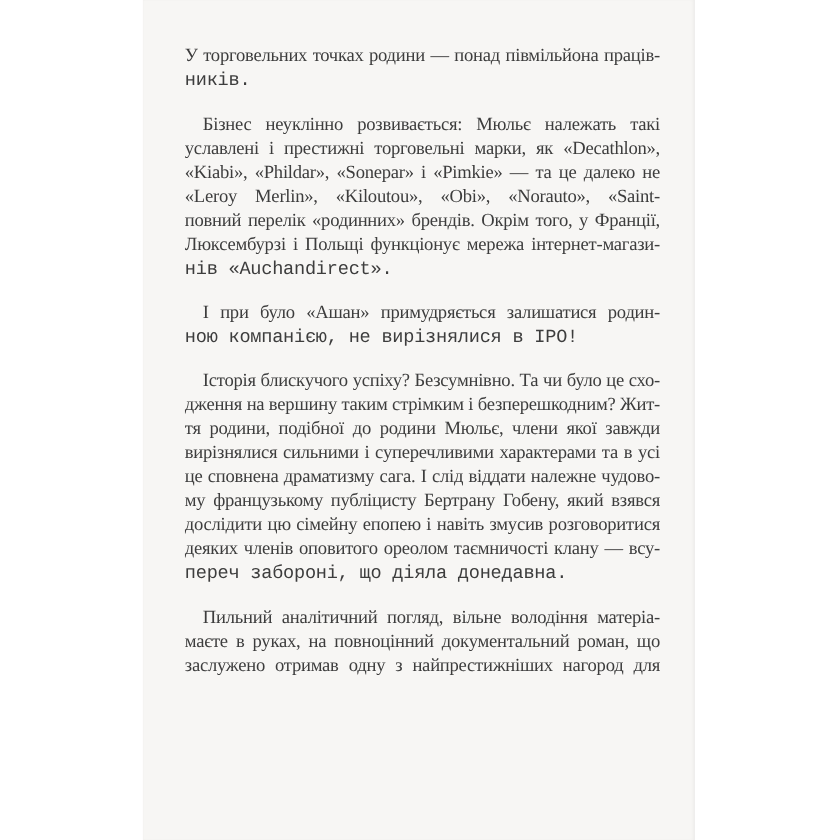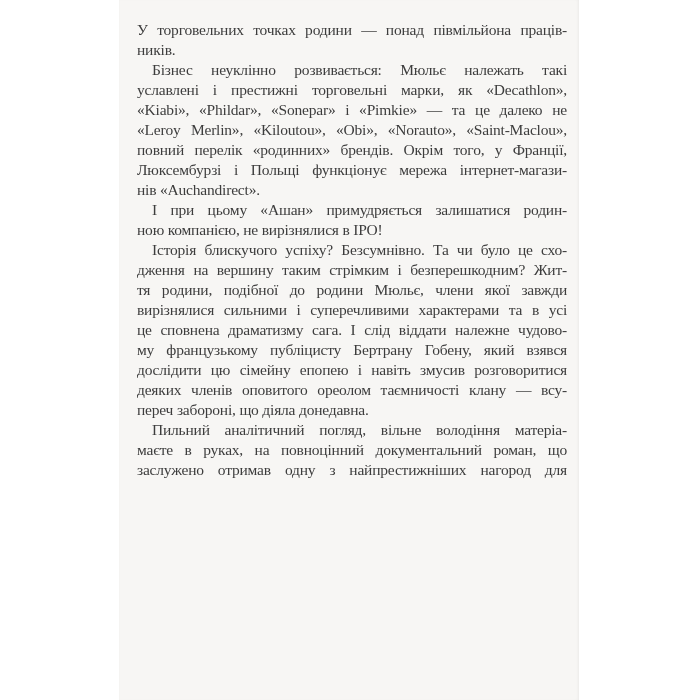--- a/index.html
+++ b/index.html
@@ -26,33 +26,34 @@
   .page-text {
     position: absolute;
     left: 18px;
     top: 20px;
     width: 430px;
     font-family: "Liberation Serif", serif;
     font-size: 15.5px;
     letter-spacing: -0.2px;
     color: var(--text-color, #3d3d3d);
   }
-  .para { margin: 0; padding: 0; }
+  .para { margin: 17px; padding: 0; }
   .line {
     height: 20px;
     line-height: 20px;
     overflow: hidden;
   }
   .just {
     text-align: justify;
     text-align-last: justify;
   }
   .last {
     text-align: center;
     text-align-last: left;
+    font-family: Liberation Mono, monospace;
   }
   .indent {
     text-indent: 15px;
   }
 </style>
 </head>
 <body>
 
 <div class="canvas">
   <div class="page-photo">
@@ -67,21 +68,21 @@
         <div class="line just indent">Бізнес неуклінно розвивається: Мюльє належать такі</div>
         <div class="line just">уславлені і престижні торговельні марки, як «Decathlon»,</div>
         <div class="line just">«Kiabi», «Phildar», «Sonepar» і «Pimkie» — та це далеко не</div>
         <div class="line just">«Leroy Merlin», «Kiloutou», «Obi», «Norauto», «Saint-Maclou»,</div>
         <div class="line just">повний перелік «родинних» брендів. Окрім того, у Франції,</div>
         <div class="line just">Люксембурзі і Польщі функціонує мережа інтернет-магази-</div>
         <div class="line last">нів «Auchandirect».</div>
       </div>
 
       <div class="para">
-        <div class="line just indent">І при цьому «Ашан» примудряється залишатися родин-</div>
+        <div class="line just indent">І при було «Ашан» примудряється залишатися родин-</div>
         <div class="line last">ною компанією, не вирізнялися в IPO!</div>
       </div>
 
       <div class="para">
         <div class="line just indent">Історія блискучого успіху? Безсумнівно. Та чи було це схо-</div>
         <div class="line just">дження на вершину таким стрімким і безперешкодним? Жит-</div>
         <div class="line just">тя родини, подібної до родини Мюльє, члени якої завжди</div>
         <div class="line just">вирізнялися сильними і суперечливими характерами та в усі</div>
         <div class="line just">це сповнена драматизму сага. І слід віддати належне чудово-</div>
         <div class="line just">му французькому публіцисту Бертрану Гобену, який взявся</div>

